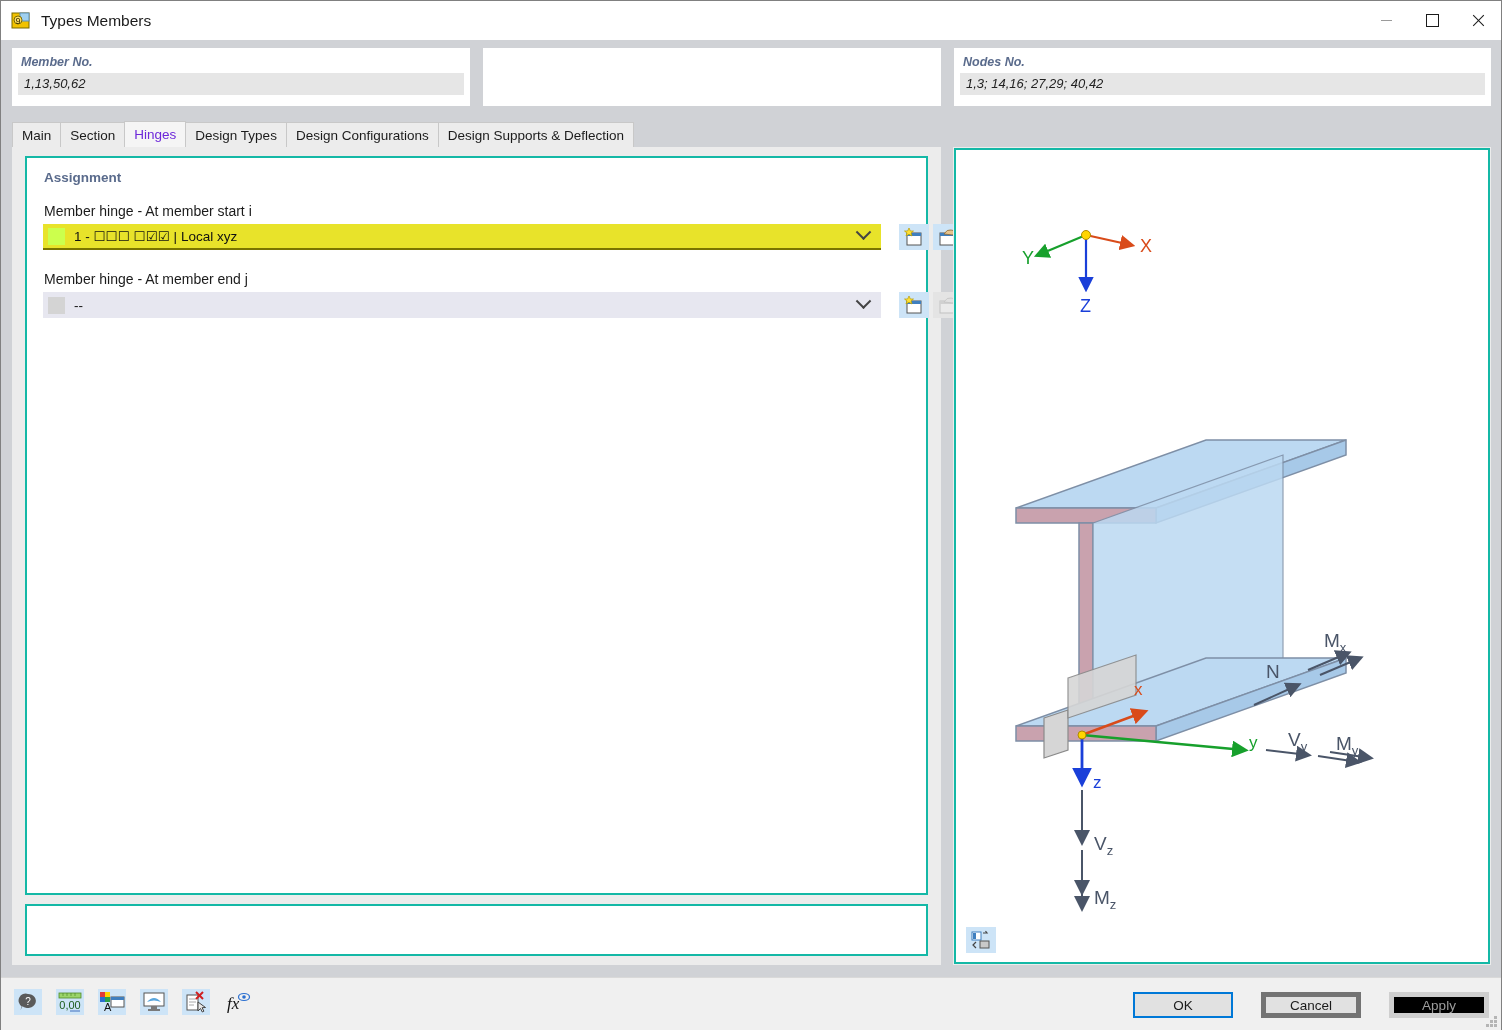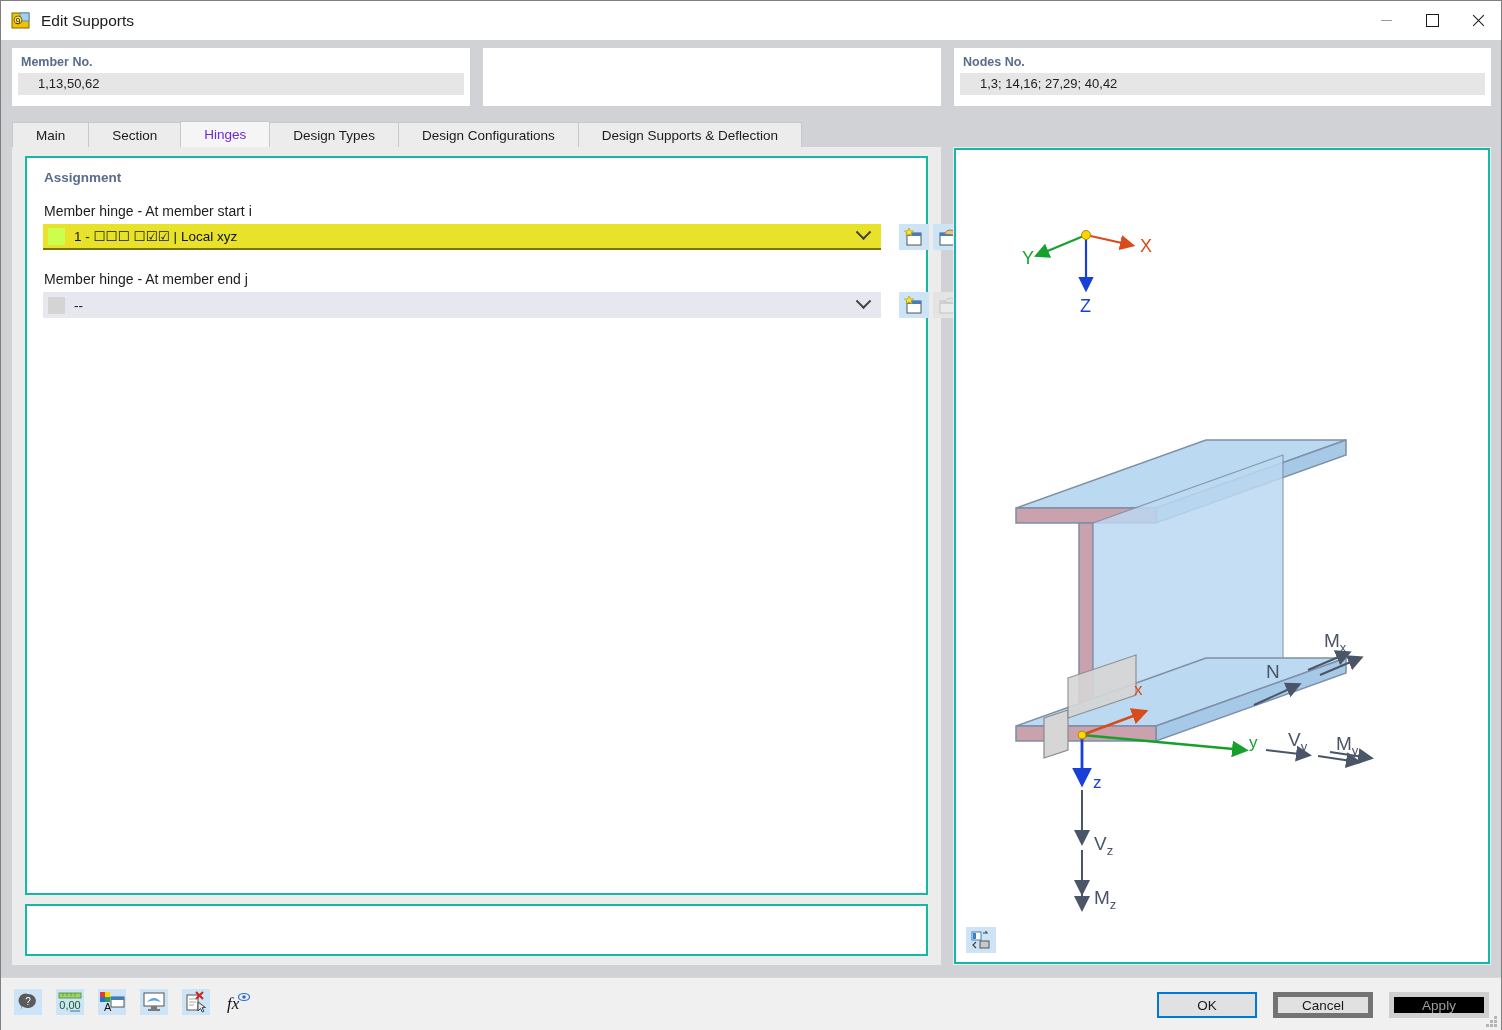--- a/index.html
+++ b/index.html
@@ -53,44 +53,45 @@
     width: 15px; height: 1px; background: #1b1b1b;
   }
   .glyph-close:before { transform: rotate(45deg); }
   .glyph-close:after { transform: rotate(-45deg); }
 
   
   .hdrbox {
     position: absolute; height: 58px;
     background: #ffffff;
     box-sizing: border-box;
+    font-style: italic;
   }
   .hdrbox .lbl {
     font-size: 12.5px; font-weight: bold; color: #5a6b8c;
     padding: 7px 0 0 9px;
   }
   .hdrbox .val {
     margin: 4px 6px 0 6px; height: 22px;
     background: #e6e6e6;
     font-size: 13px; color: #222;
-    padding-left: 20px; line-height: 22px;
+    padding-left: 6px; line-height: 22px;
     box-sizing: border-box;
   }
   #hdr-member { left: 11px; top: 47px; width: 458px; }
   #hdr-middle { left: 482px; top: 47px; width: 458px; }
   #hdr-nodes  { left: 953px; top: 47px; width: 537px; }
 
   
   .tabstrip {
     position: absolute; left: 11px; top: 120px;
     height: 26px; display: flex; align-items: flex-end;
   }
   .tab {
     height: 25px;
-    padding: 0 23px;
+    padding: 0 9px;
     font-size: 13.5px; color: #1b1b1b;
     background: #ececec;
     border: 1px solid #c8c8c8;
     border-bottom: none;
     display: flex; align-items: center;
     margin-right: -1px;
     box-sizing: border-box;
   }
   .tab.active {
     background: #f5f5f5;
@@ -189,21 +190,21 @@
   }
   .tbtn {
     width: 28px; height: 26px;
     background: #cde4f7;
     display: flex; align-items: center; justify-content: center;
   }
   .tbtn.plain { background: transparent; }
 
   .action-buttons {
     position: absolute; right: 12px; top: 14px;
-    display: flex; gap: 16px;
+    display: flex; gap: 28px;
   }
   .abtn {
     width: 100px; height: 26px;
     background: #e1e1e1;
     border: 5px solid #737373;
     font-size: 13.5px; color: #1b1b1b;
     display: flex; align-items: center; justify-content: center;
     box-sizing: border-box;
   }
   .abtn.primary { border: 2px solid #0078d7; }
@@ -232,21 +233,21 @@
 
   <div class="titlebar">
     <div class="title-icon">
       <svg width="20" height="20" viewBox="0 0 20 20">
         <rect x="1" y="2" width="17" height="15" fill="#f2c200" stroke="#7a6a00" stroke-width="1"></rect>
         <rect x="9" y="2" width="9" height="8" fill="#9fd0ef" stroke="#5f90b5" stroke-width="1"></rect>
         <circle cx="7" cy="9" r="4" fill="#ffe066" stroke="#7a6a00" stroke-width="1"></circle>
         <text x="7" y="13" font-size="9" fill="#3a3000" text-anchor="middle" font-family="Liberation Sans, sans-serif">9</text>
       </svg>
     </div>
-    <div class="title-text">Edit Supports</div>
+    <div class="title-text">Types Members</div>
     <div class="win-controls">
       <div class="win-btn">
         <div class="glyph-min"></div>
       </div>
       <div class="win-btn">
         <div class="glyph-max"></div>
       </div>
       <div class="win-btn">
         <div class="glyph-close"></div>
       </div>

